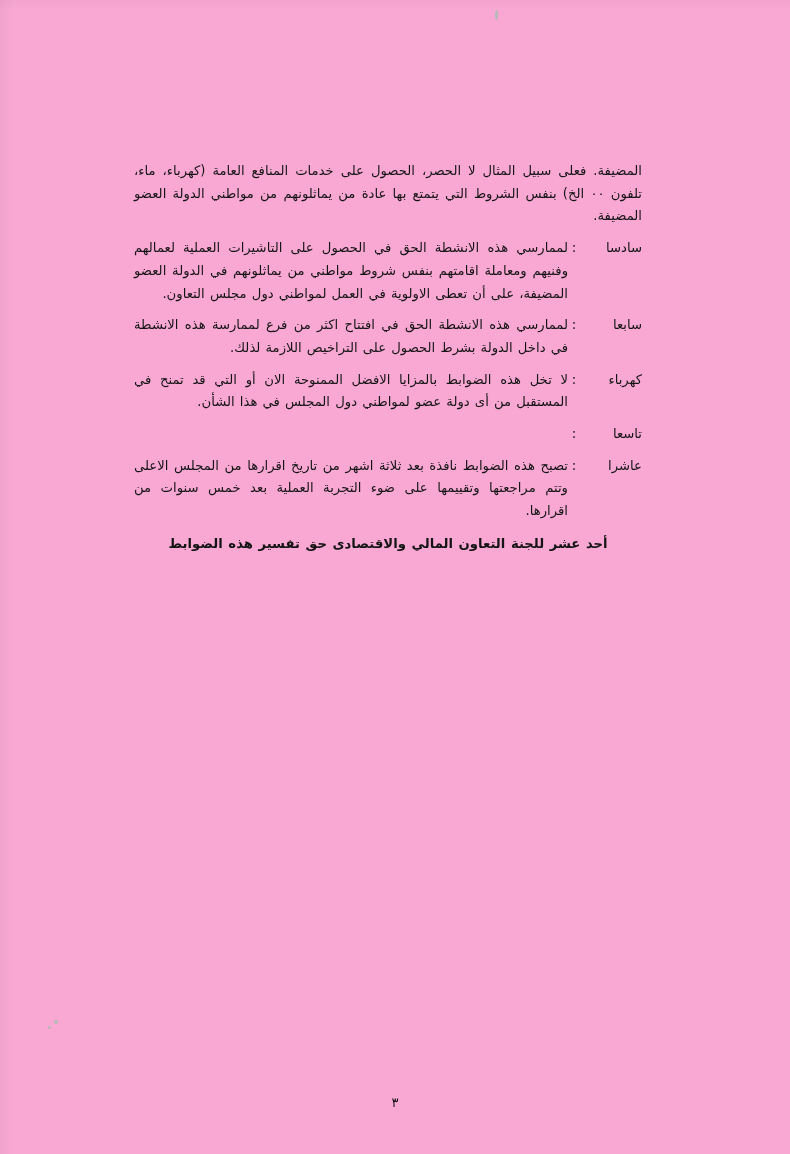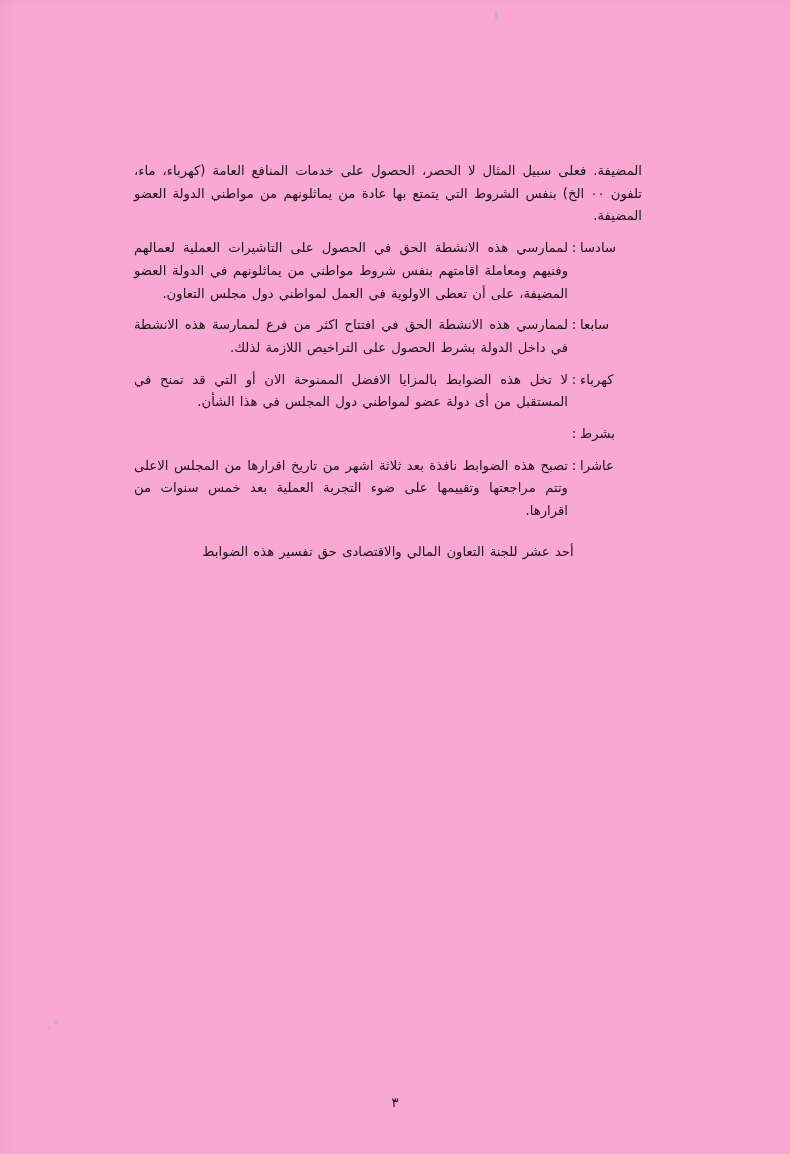--- a/index.html
+++ b/index.html
@@ -59,21 +59,21 @@
     align-items: flex-start;
     margin-bottom: 9px;
   }
 
   .label {
     flex: 0 0 auto;
     width: 62px;
     font-size: 13.2px;
     line-height: 1.72;
     letter-spacing: 0.2px;
-    text-align: left;
+    text-align: right;
     white-space: nowrap;
   }
   .colon {
     flex: 0 0 auto;
     width: 12px;
     font-size: 13.2px;
     line-height: 1.72;
     text-align: center;
   }
   .body-text {
@@ -87,21 +87,22 @@
   }
 
   
   .para.continuation .body-text {
     text-align: justify;
     text-align-last: right;
   }
 
   
   .para.tail {
-    margin-top: 18px;
+    margin-top: 10px;
+    font-weight: bold;
   }
   .para.tail .body-text {
     text-align: center;
     text-align-last: center;
   }
 
   .page-number {
     position: absolute;
     top: 1095px;
     left: 0;
@@ -141,21 +142,21 @@
       <div class="body-text">لممارسي هذه الانشطة الحق في افتتاح اكثر من فرع لممارسة هذه الانشطة في داخل الدولة بشرط الحصول على التراخيص اللازمة لذلك.</div>
     </div>
 
     <div class="para">
       <div class="label">كهرباء</div>
       <div class="colon">:</div>
       <div class="body-text">لا تخل هذه الضوابط بالمزايا الافضل الممنوحة الان أو التي قد تمنح في المستقبل من أى دولة عضو لمواطني دول المجلس في هذا الشأن.</div>
     </div>
 
     <div class="para">
-      <div class="label">بشرط</div>
+      <div class="label">تاسعا</div>
       <div class="colon">:</div>
     </div>
 
     <div class="para">
       <div class="label">عاشرا</div>
       <div class="colon">:</div>
       <div class="body-text">تصبح هذه الضوابط نافذة بعد ثلاثة اشهر من تاريخ اقرارها من المجلس الاعلى وتتم مراجعتها وتقييمها على ضوء التجربة العملية بعد خمس سنوات من اقرارها.</div>
     </div>
 
     <div class="para tail">

